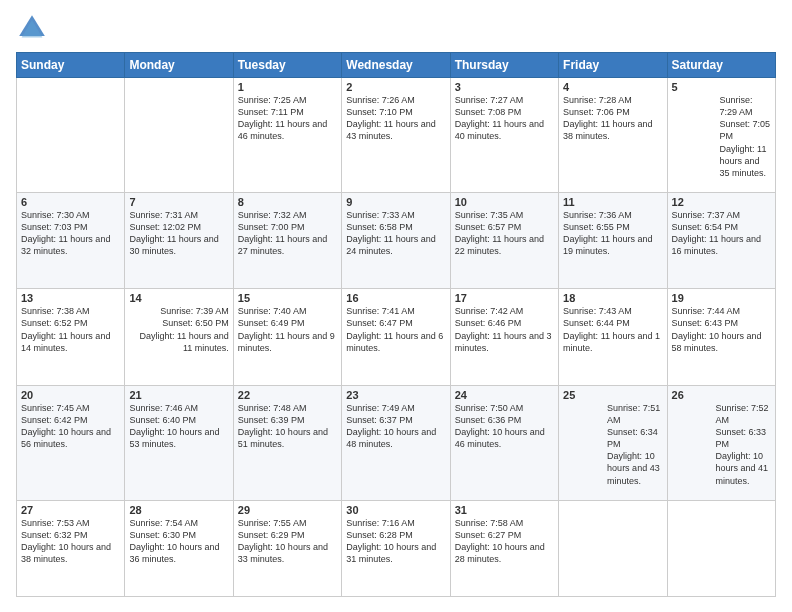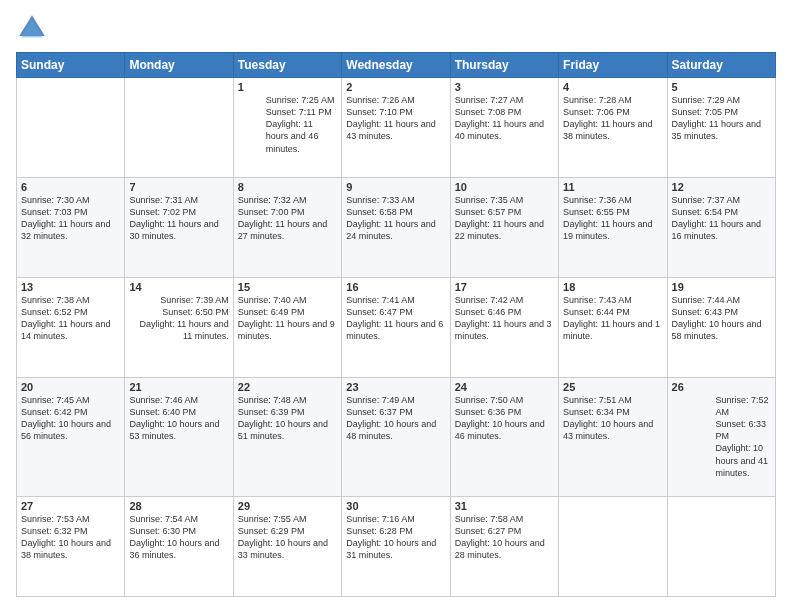--- a/index.html
+++ b/index.html
@@ -136,21 +136,21 @@
           <th>Friday</th>
           <th>Saturday</th>
         </tr>
     </thead>
     <tbody id="calendar-body">
     <tr>
           <td class="empty-cell"></td>
           <td class="empty-cell"></td>
           <td>
             <span class="day-number">1</span>
-            <div class="day-info" style="white-space: pre-line; margin-left: 28px;">Sunrise: 7:25 AM
+            <div class="day-info" style="white-space: pre-line;">Sunrise: 7:25 AM
 Sunset: 7:11 PM
 Daylight: 11 hours and 46 minutes.</div>
           </td>
           <td>
             <span class="day-number">2</span>
             <div class="day-info" style="white-space: pre-line;">Sunrise: 7:26 AM
 Sunset: 7:10 PM
 Daylight: 11 hours and 43 minutes.</div>
           </td>
           <td>
@@ -160,36 +160,36 @@
 Daylight: 11 hours and 40 minutes.</div>
           </td>
           <td>
             <span class="day-number">4</span>
             <div class="day-info" style="white-space: pre-line;">Sunrise: 7:28 AM
 Sunset: 7:06 PM
 Daylight: 11 hours and 38 minutes.</div>
           </td>
           <td>
             <span class="day-number">5</span>
-            <div class="day-info" style="white-space: pre-line;">Sunrise: 7:29 AM
+            <div class="day-info" style="white-space: pre-line; margin-left: 48px;">Sunrise: 7:29 AM
 Sunset: 7:05 PM
 Daylight: 11 hours and 35 minutes.</div>
           </td>
         </tr>
         <tr>
           <td>
             <span class="day-number">6</span>
             <div class="day-info" style="white-space: pre-line;">Sunrise: 7:30 AM
 Sunset: 7:03 PM
 Daylight: 11 hours and 32 minutes.</div>
           </td>
           <td>
             <span class="day-number">7</span>
             <div class="day-info" style="white-space: pre-line;">Sunrise: 7:31 AM
-Sunset: 7:02 PM
+Sunset: 12:02 PM
 Daylight: 11 hours and 30 minutes.</div>
           </td>
           <td>
             <span class="day-number">8</span>
             <div class="day-info" style="white-space: pre-line;">Sunrise: 7:32 AM
 Sunset: 7:00 PM
 Daylight: 11 hours and 27 minutes.</div>
           </td>
           <td>
             <span class="day-number">9</span>
@@ -286,21 +286,21 @@
 Daylight: 10 hours and 48 minutes.</div>
           </td>
           <td>
             <span class="day-number">24</span>
             <div class="day-info" style="white-space: pre-line;">Sunrise: 7:50 AM
 Sunset: 6:36 PM
 Daylight: 10 hours and 46 minutes.</div>
           </td>
           <td>
             <span class="day-number">25</span>
-            <div class="day-info" style="white-space: pre-line;">Sunrise: 7:51 AM
+            <div class="day-info" style="white-space: pre-line; margin-left: 44px;">Sunrise: 7:51 AM
 Sunset: 6:34 PM
 Daylight: 10 hours and 43 minutes.</div>
           </td>
           <td>
             <span class="day-number">26</span>
             <div class="day-info" style="white-space: pre-line; margin-left: 44px;">Sunrise: 7:52 AM
 Sunset: 6:33 PM
 Daylight: 10 hours and 41 minutes.</div>
           </td>
         </tr>

